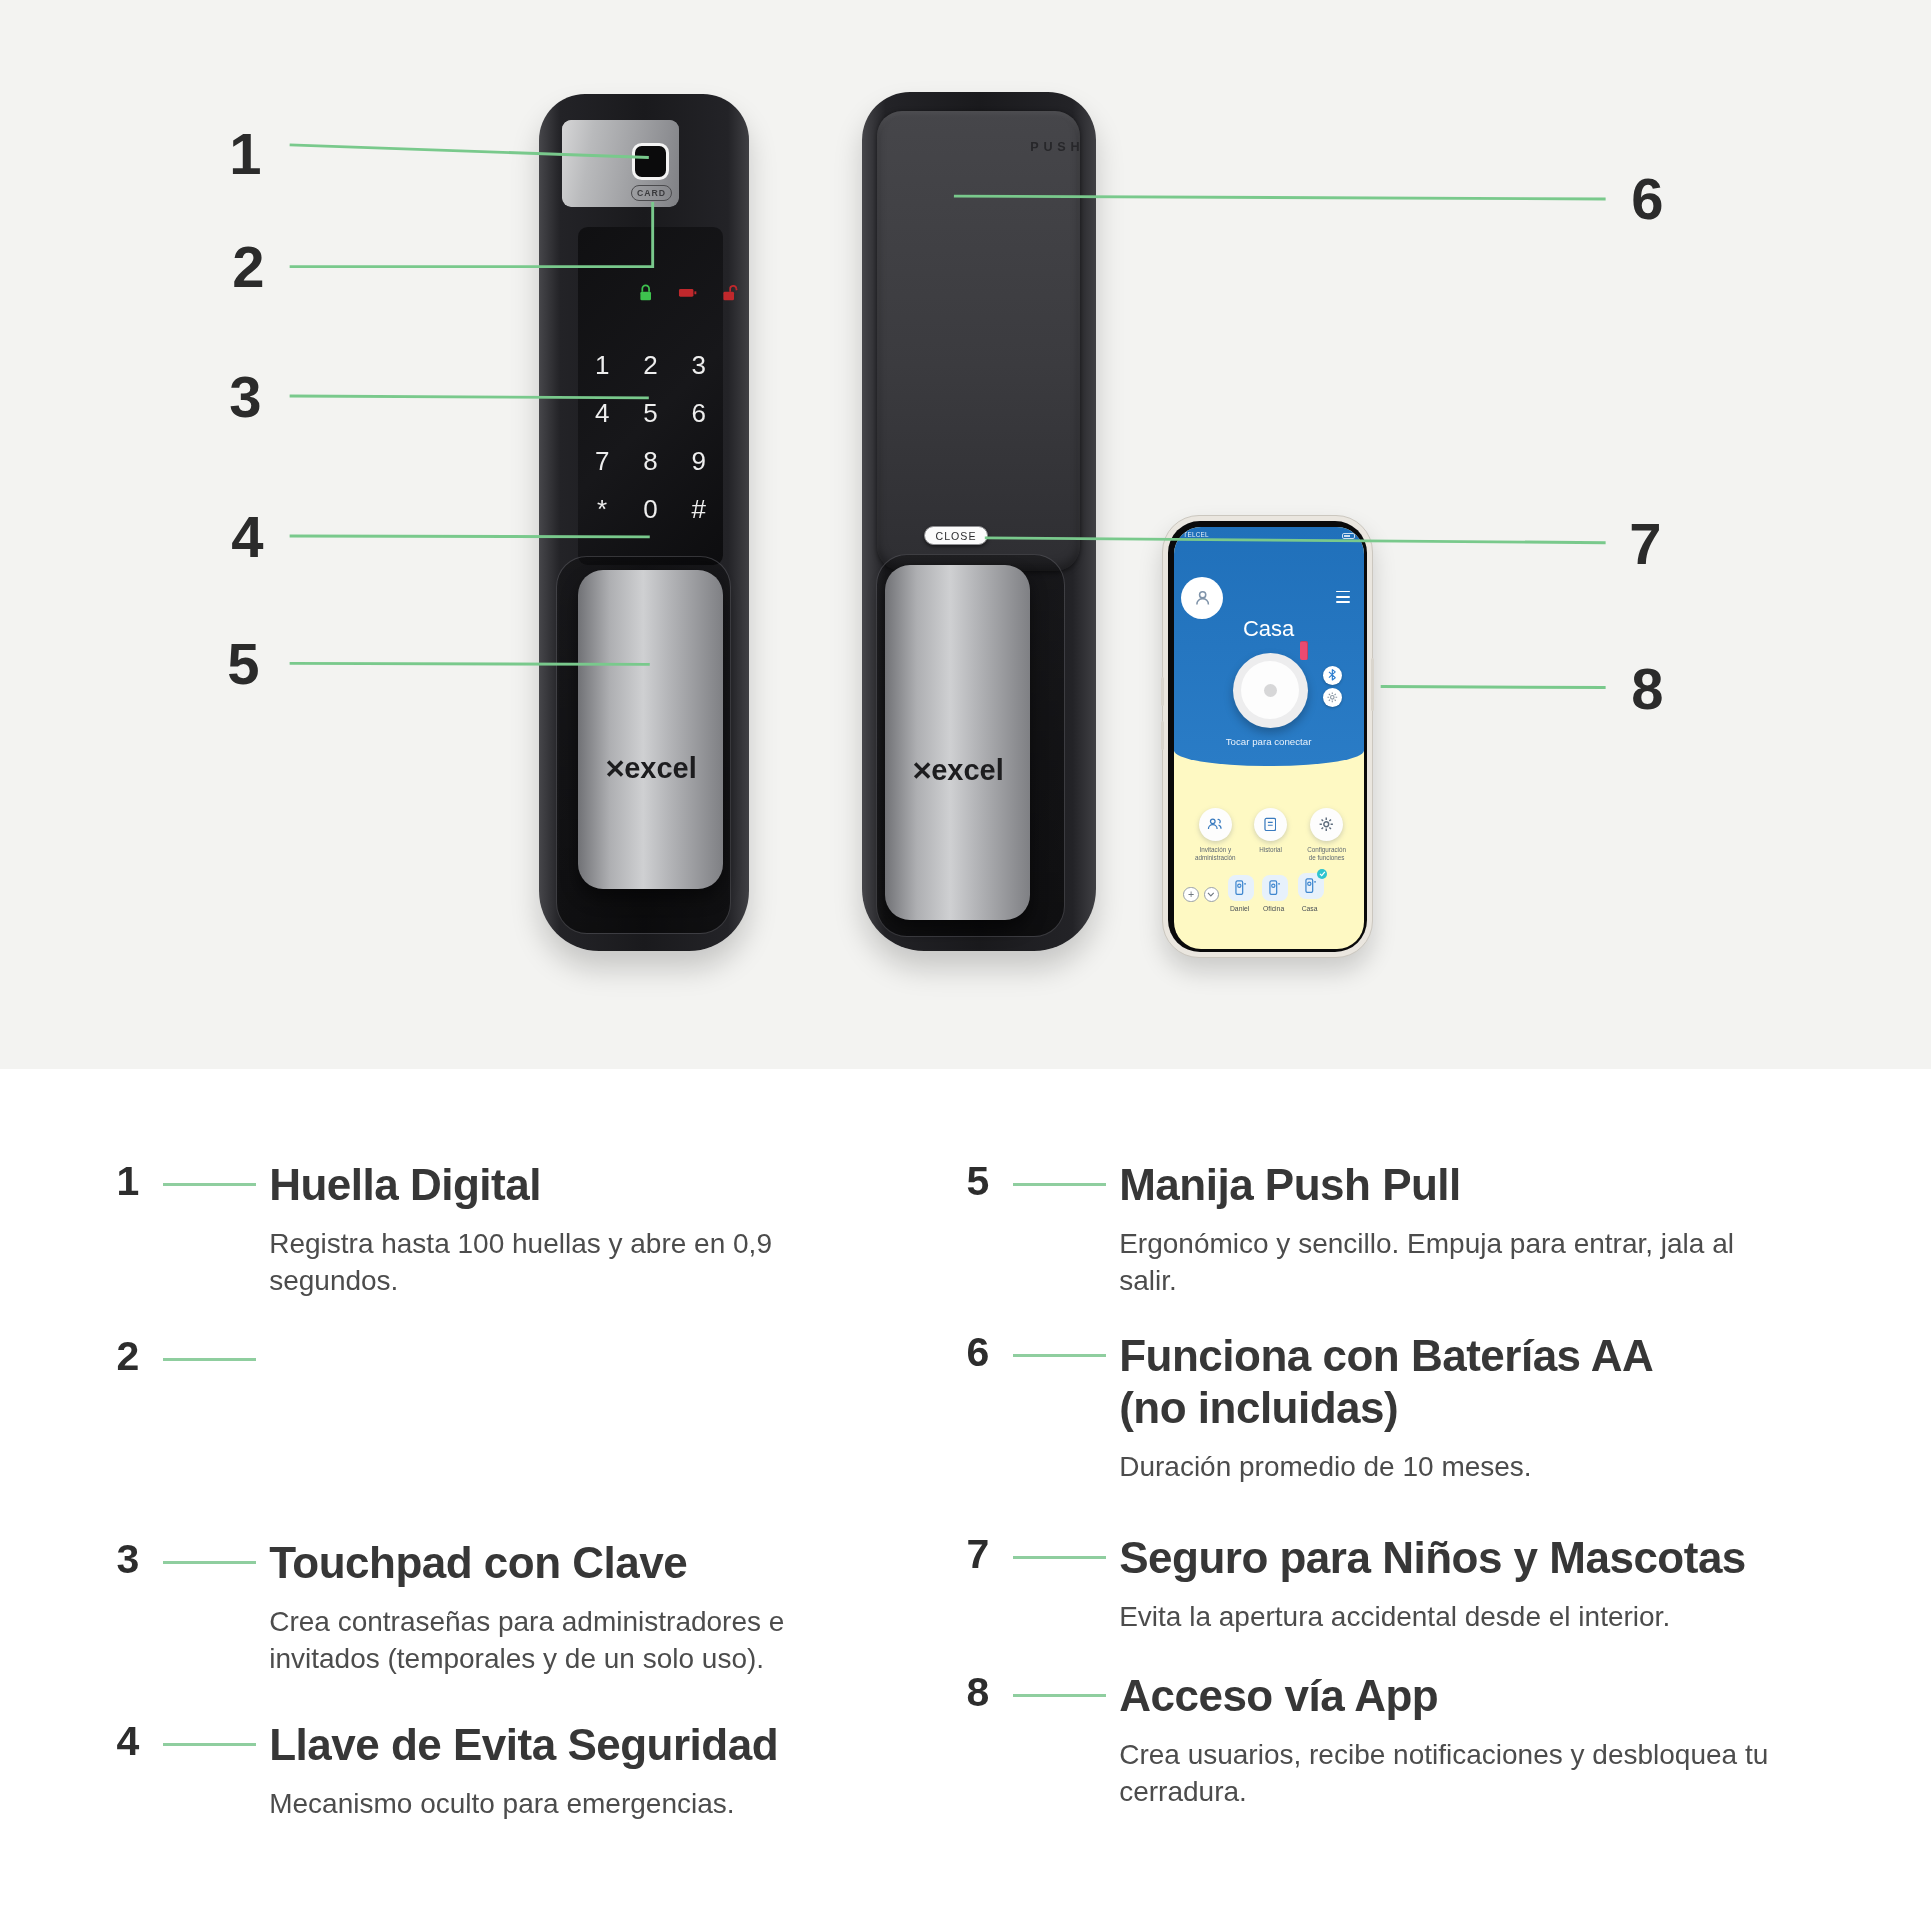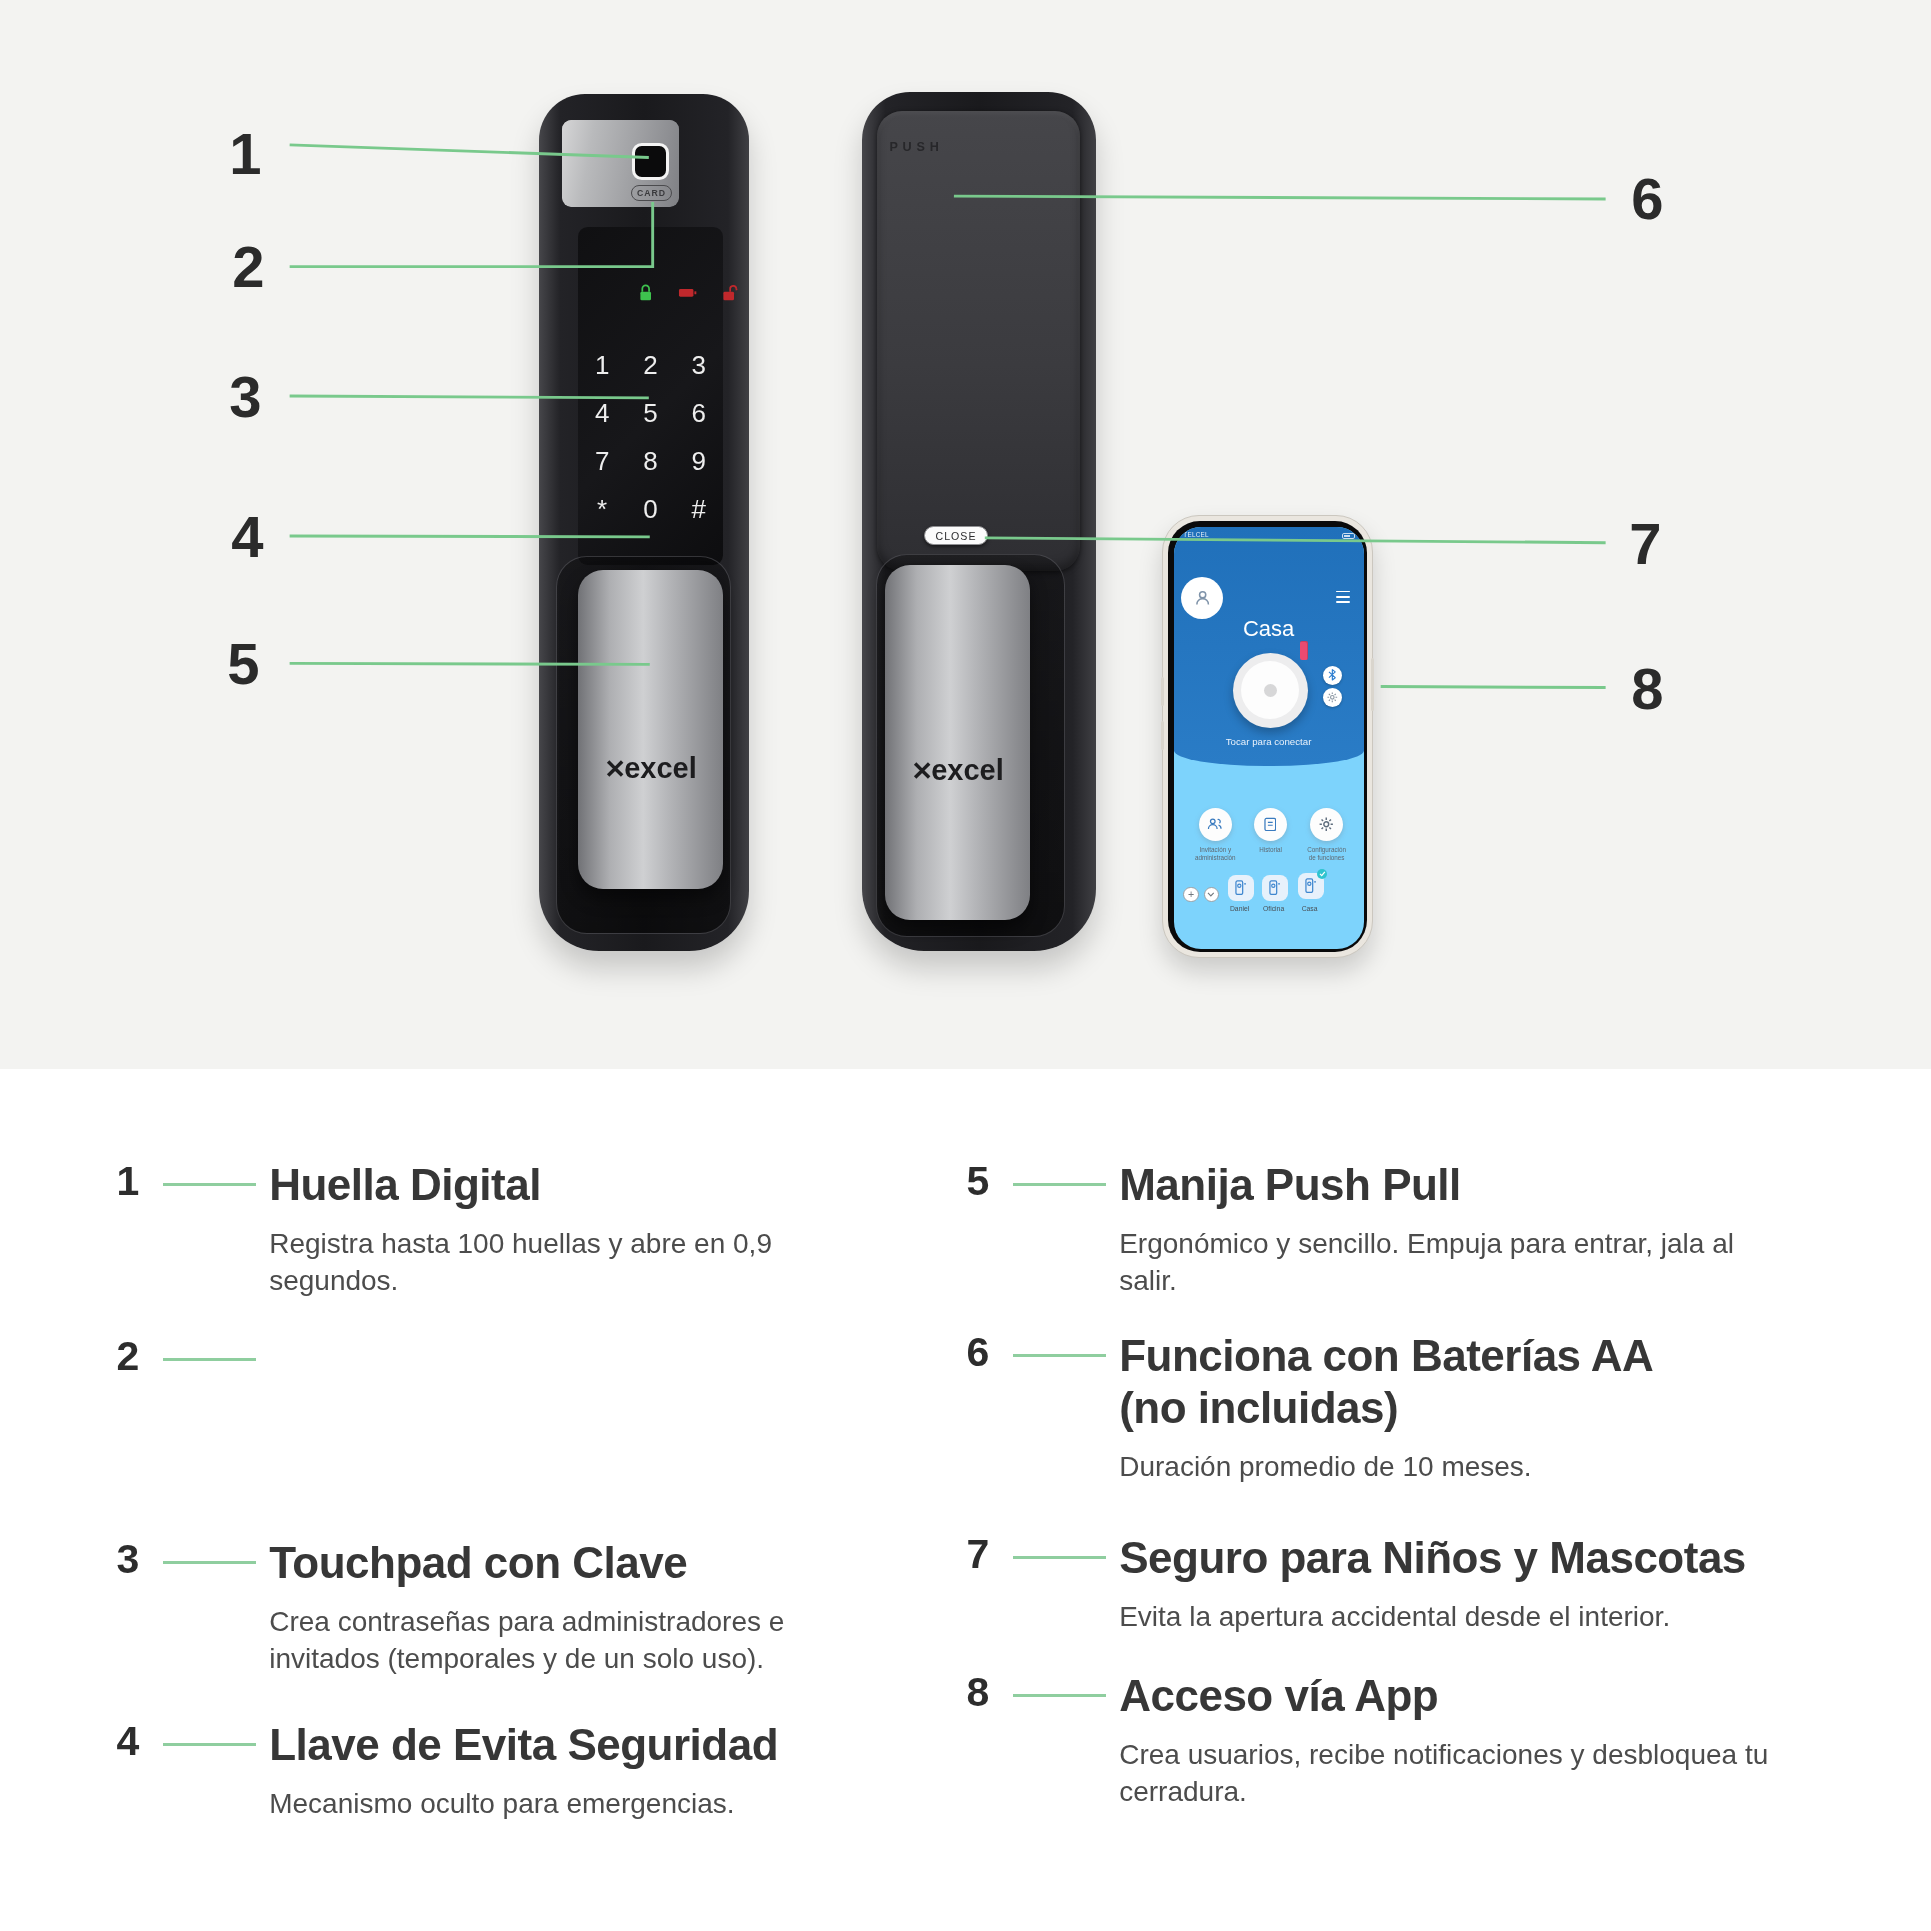--- a/index.html
+++ b/index.html
@@ -34,28 +34,28 @@
   .handle { position:absolute; border-radius:25px; background:linear-gradient(90deg,#717276 0%,#aeafb2 22%,#cfd0d2 45%,#b5b6b9 62%,#7f8084 100%); box-shadow:0 9.7px 17.4px rgba(0,0,0,.45); }
   .front-lock .handle { left:39px; top:476px; width:145px; height:319px; }
   .back-lock  .handle { left:23px; top:473px; width:145px; height:355px; }
   .brand { position:absolute; left:0; width:100%; text-align:center; color:#1d1d1f; }
   .front-lock .brand { top:182px; }
   .back-lock  .brand { top:189px; }
   .brand .xmark { font-size:26px; font-weight:800; letter-spacing:-1.9px; }
   .brand .brand-text { font-size:29px; font-weight:700; letter-spacing:0px; }
 
   .batt-panel { position:absolute; left:15.4px; top:19.3px; width:203px; height:460px; border-radius:25px; background:linear-gradient(180deg,#46464a 0%,#3b3b3f 55%,#2e2e32 100%); box-shadow:inset 0 2.9px 5.8px rgba(255,255,255,.06), inset 0 -5.8px 9.7px rgba(0,0,0,.35), 0 1.9px 5.8px rgba(0,0,0,.5); }
-  .push-label { position:absolute; left:12px; top:29px; width:100%; text-align:left; font-size:12.6px; letter-spacing:4.8px; color:#27272a; font-weight:700; }
+  .push-label { position:absolute; left:4px; top:29px; width:100%; text-align:right; font-size:12.6px; letter-spacing:4.8px; color:#27272a; font-weight:700; }
   .close-pill { position:absolute; left:62px; top:434px; width:64px; height:19px; background:#fbfbfb; border:1px solid #8f8f92; border-radius:12.6px; display:flex; align-items:center; justify-content:center; font-size:10.6px; color:#2c2c2e; letter-spacing:1px; font-weight:400; box-shadow:0 1.9px 3.9px rgba(0,0,0,.5); }
 
   
   .phone { position:absolute; left:1162px; top:515px; width:211px; height:443px; background:#eae6df; border:1px solid #cbc7bf; border-radius:37px; box-shadow:0 13.5px 25px rgba(0,0,0,.16); z-index:20; }
   .side-btn { position:absolute; background:#d9d5cd; border-radius:2.9px; }
   .phone-bezel { position:absolute; left:4.8px; top:4.8px; right:4.8px; bottom:4.8px; background:#0a0a0b; border-radius:32px; }
-  .phone-screen { position:absolute; left:10.6px; top:10.6px; width:190px; height:422px; border-radius:27px; background:#7dd3fc; overflow:hidden; }
+  .phone-screen { position:absolute; left:10.6px; top:10.6px; width:190px; height:422px; border-radius:27px; background:#fef9c3; overflow:hidden; }
   .scr-blue { position:absolute; left:0; top:0; width:190px; height:239px; background:linear-gradient(180deg,#2070ba 0%,#2a7cc6 100%); border-radius:0 0 48% 48% / 0 0 15.4px 15.4px; }
   .carrier { position:absolute; left:9.7px; top:4.8px; font-size:6.3px; color:#e7eff8; letter-spacing:0.3px; }
   .sb-batt { position:absolute; right:8.7px; top:6.8px; width:12.6px; height:5.8px; border:1px solid #cfe0f0; border-radius:1.9px; }
   .sb-batt::after { content:""; position:absolute; left:1px; top:1px; width:5.8px; height:1.9px; background:#cfe0f0; }
   .avatar { position:absolute; left:7.7px; top:50px; width:42px; height:42px; border-radius:50%; background:#fff; display:flex; align-items:center; justify-content:center; }
   .burger { position:absolute; left:162px; top:64px; }
   .burger div { width:14.5px; height:1.9px; background:#fff; margin-bottom:3.4px; border-radius:1px; }
   .app-title { position:absolute; left:0; top:89px; width:100%; text-align:center; font-size:22px; color:#fff; font-weight:400; }
   .door-chip { position:absolute; left:126px; top:114px; width:8.7px; height:19.3px; background:#ec4a70; border-radius:1.9px; box-shadow:-1px 1px 0 rgba(0,0,0,.15) inset; }
   .big-btn { position:absolute; left:59px; top:126px; width:75px; height:75px; border-radius:50%; background:#ededee; box-shadow:0 4.8px 9.7px rgba(0,0,0,.25); }

